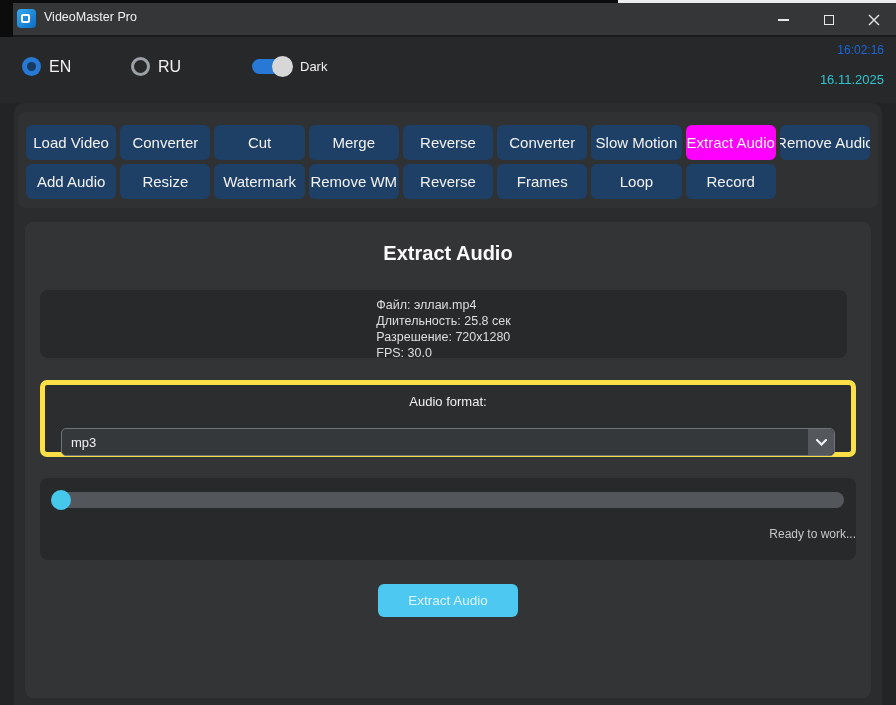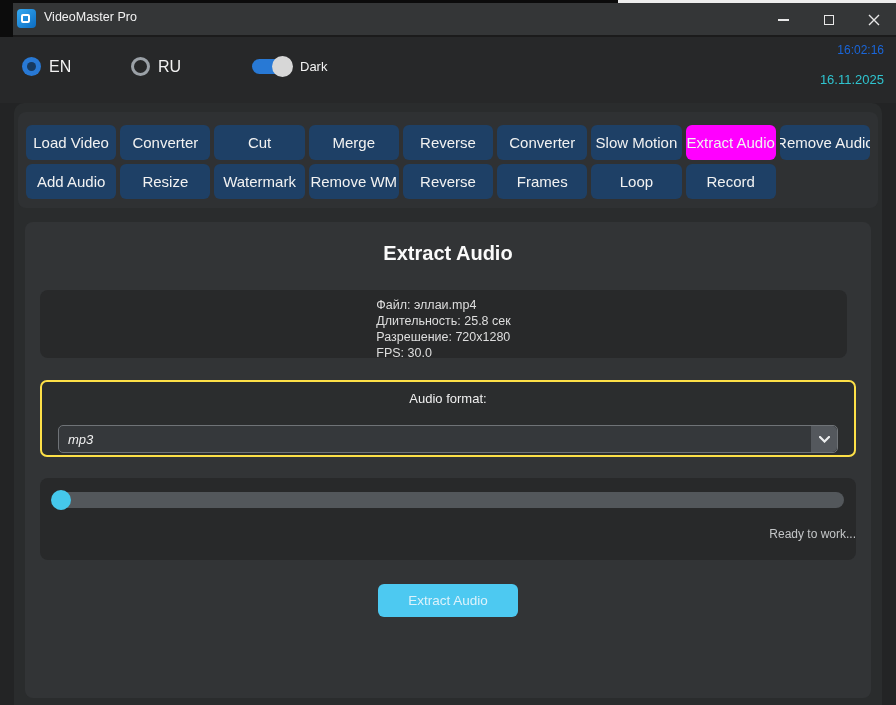--- a/index.html
+++ b/index.html
@@ -61,27 +61,27 @@
   .panel { position:absolute; left:11px; right:11px; top:119px; bottom:7px;
     background:#323436; border-radius:8px; }
   .page-title { position:absolute; left:0; right:0; top:20px; text-align:center;
     font-size:20px; font-weight:bold; color:#fafafa; }
   .file-info-box { position:absolute; left:15px; right:24px; top:68px; height:68px;
     background:#28292a; border-radius:8px; overflow:hidden; }
   .file-info-inner { width:fit-content; margin:7px auto 0; text-align:left; }
   .file-info-line { font-size:12.5px; line-height:16px; color:#dedede; }
 
   .format-box { position:absolute; left:15px; right:15px; top:158px; height:77px;
-    background:#2b2d2e; border:2px solid #fde047; border-radius:7px; }
+    background:#2b2d2e; border:5px solid #fde047; border-radius:7px; }
   .format-label { position:absolute; left:0; right:0; top:9px; text-align:center;
     font-size:13px; color:#f0f0f0; }
   .format-select { position:absolute; left:16px; right:16px; top:43px; height:28px;
     background:#35383b; border:1px solid #6f7377; border-radius:5px; cursor:pointer;
     display:flex; align-items:center; }
-  .format-value { margin-left:9px; font-size:13px; color:#f0f0f0;font-style:italic; }
+  .format-value { margin-left:9px; font-size:13px; color:#f0f0f0; }
   .select-arrow { position:absolute; right:0; top:0; width:26px; height:26px;
     background:#54585d; border-radius:0 5px 5px 0; display:flex;
     align-items:center; justify-content:center; }
 
   .progress-box { position:absolute; left:15px; right:15px; top:256px; height:82px;
     background:#28292a; border-radius:8px; }
   .slider-track { position:absolute; left:12px; right:12px; top:14px; height:16px;
     border-radius:8px; background:#53575b; cursor:pointer; }
   .slider-knob { position:absolute; left:-1px; top:-2px; width:20px; height:20px;
     border-radius:50%; background:var(--knob-cyan,#45c8ec); cursor:grab; }

